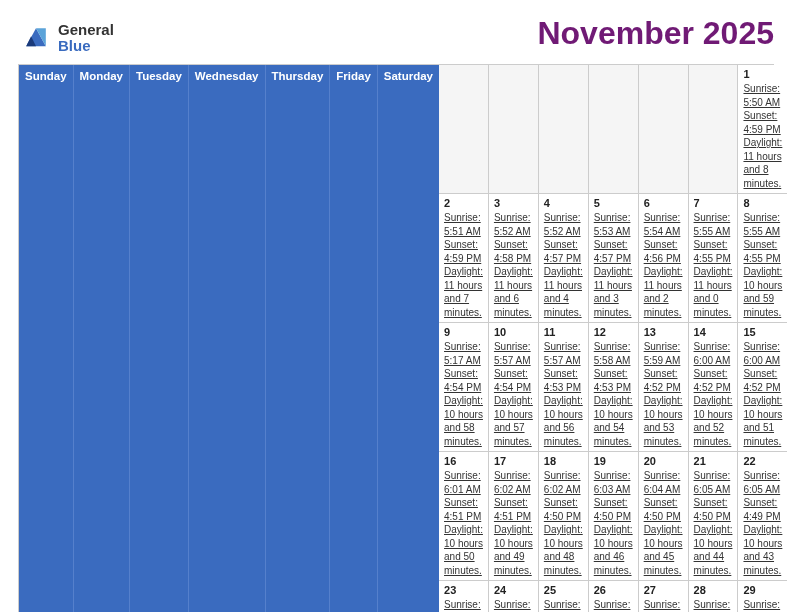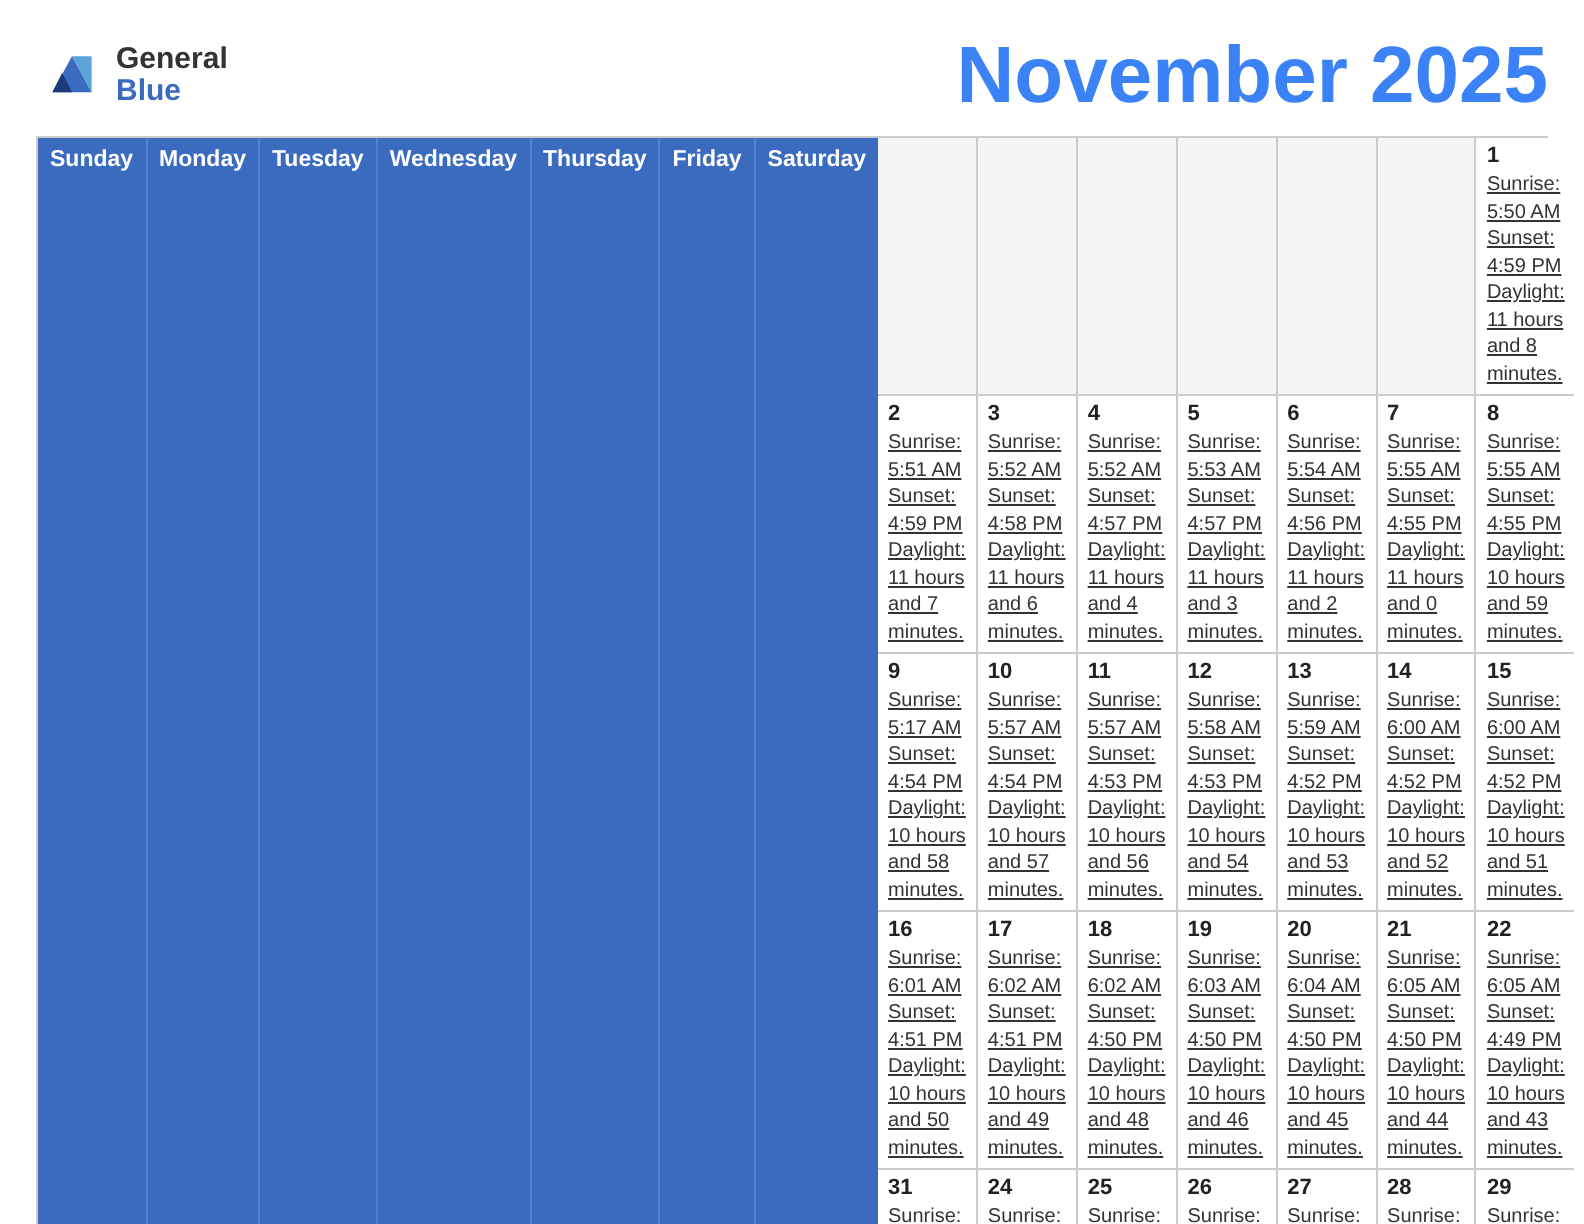--- a/index.html
+++ b/index.html
@@ -39,23 +39,23 @@
       font-weight: bold;
     }
     .logo-icon {
       width: 36px;
       height: 36px;
     }
     .title-block {
       text-align: right;
     }
     .title-block h1 {
-      font-size: 40px;
+      font-size: 32px;
       font-weight: bold;
-      color: #3b82f6;
+      color: #701a75;
       line-height: 1.1;
     }
     .title-block h2 {
       font-size: 16px;
       font-weight: normal;
       color: #444;
     }
     .calendar {
       flex: 1;
       display: flex;
@@ -295,21 +295,21 @@
 and 44 minutes.</p>
         </div>
         <div class="cal-cell">
           <span class="day-num">22</span>
           <p style="white-space: pre-line;">Sunrise: 6:05 AM
 Sunset: 4:49 PM
 Daylight: 10 hours
 and 43 minutes.</p>
         </div>
         <div class="cal-cell">
-          <span class="day-num">31</span>
+          <span class="day-num">23</span>
           <p style="white-space: pre-line;">Sunrise: 6:06 AM
 Sunset: 4:49 PM
 Daylight: 10 hours
 and 43 minutes.</p>
         </div>
         <div class="cal-cell">
           <span class="day-num">24</span>
           <p style="white-space: pre-line;">Sunrise: 6:07 AM
 Sunset: 4:49 PM
 Daylight: 10 hours

